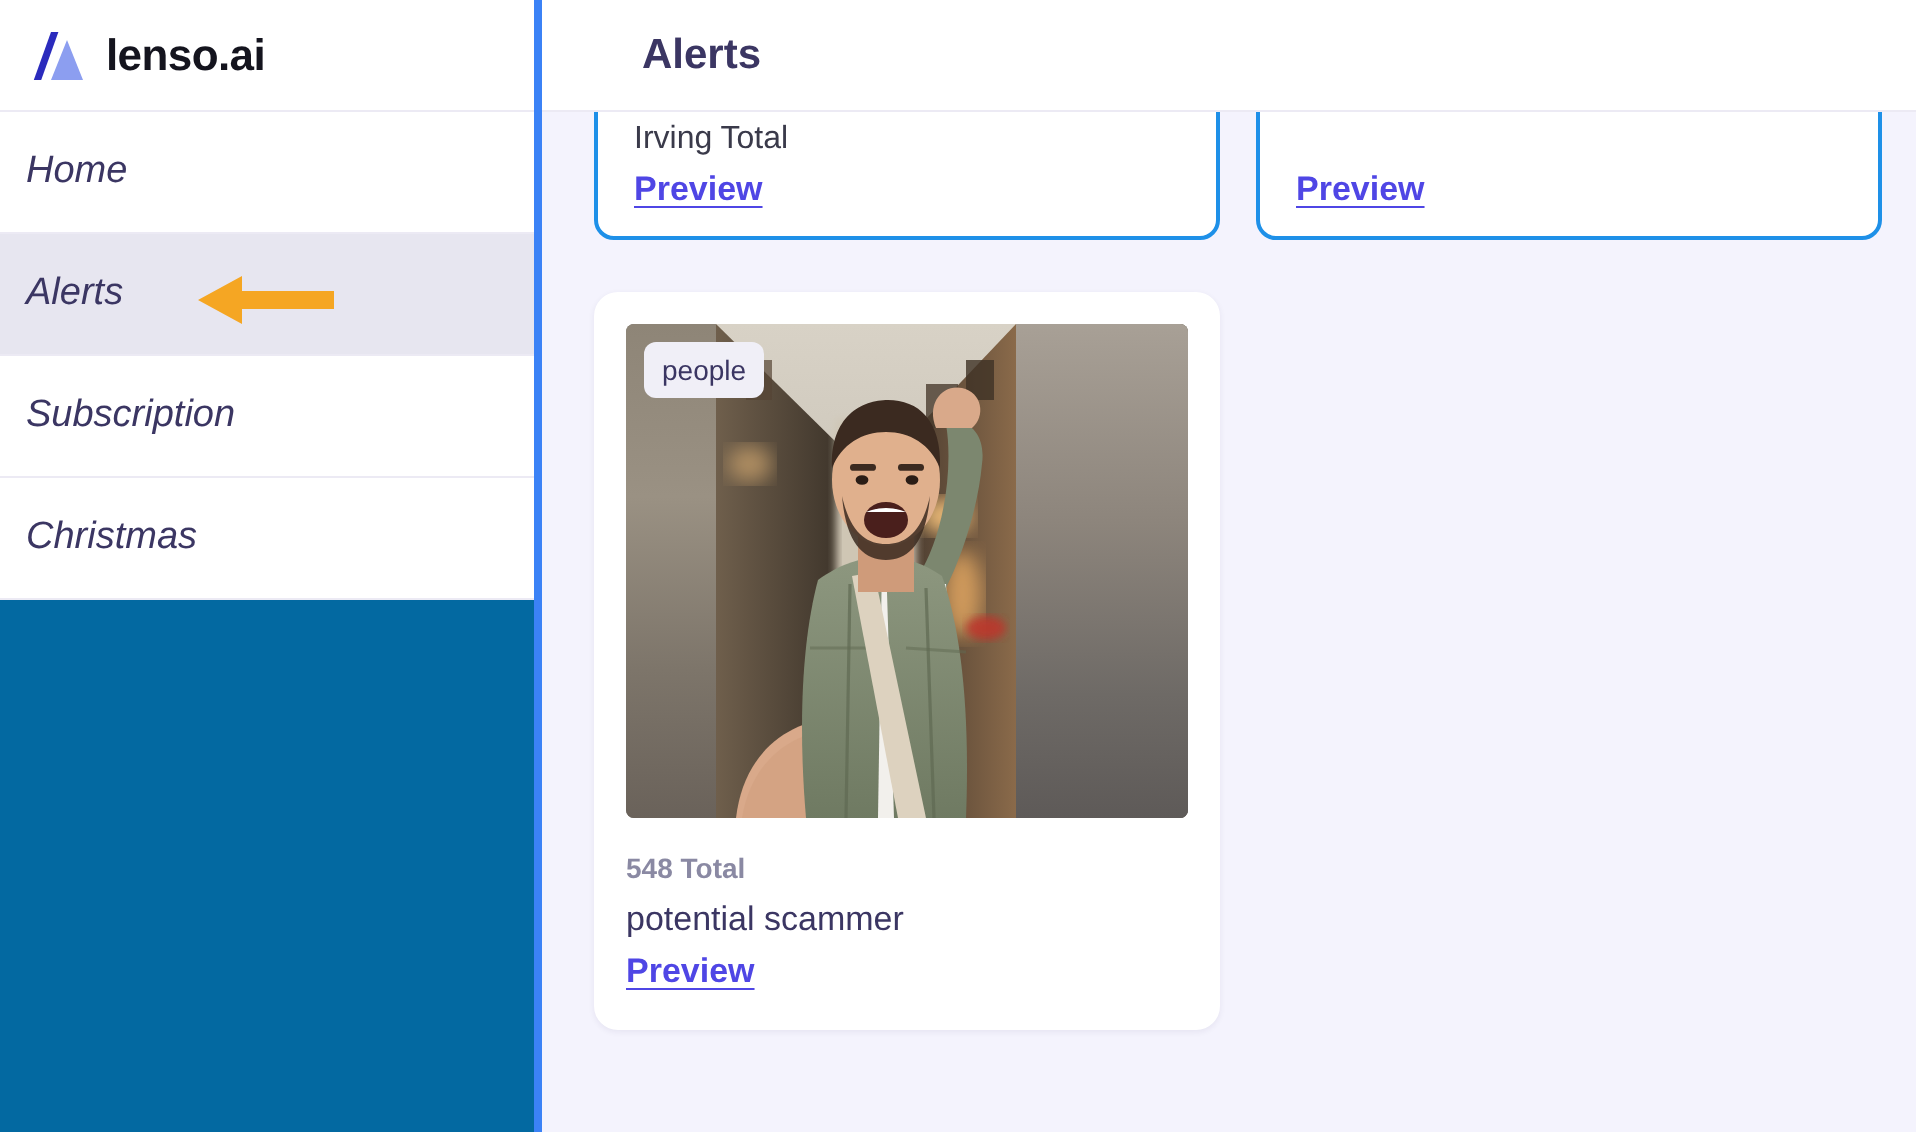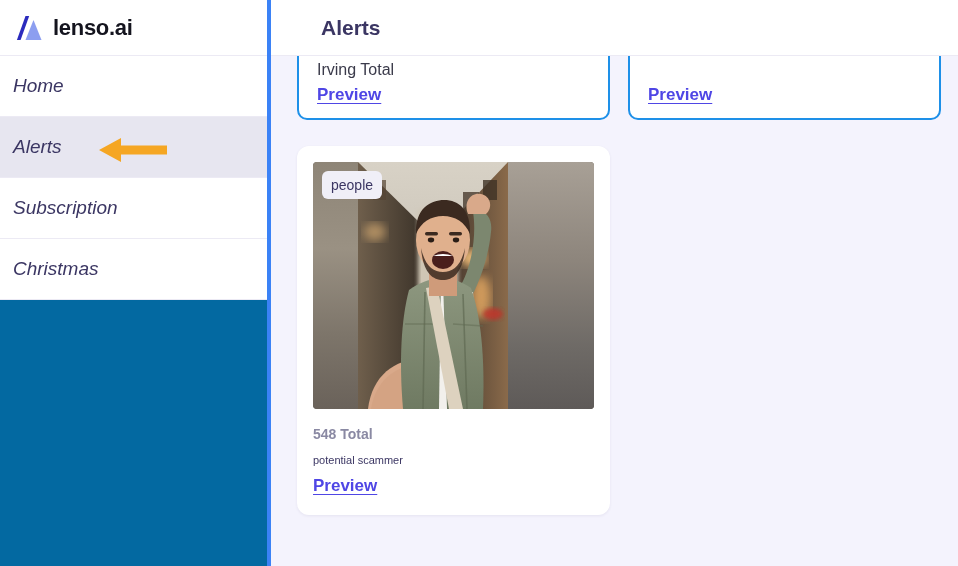--- a/index.html
+++ b/index.html
@@ -196,21 +196,21 @@
   }
 
   .result-total {
     font-size: 14px;
     font-weight: bold;
     color: #8a89a3;
     line-height: 20px;
   }
 
   .result-name {
-    font-size: 11px;
+    font-size: 17px;
     color: #3b3663;
     line-height: 26px;
     padding-top: 3px;
   }
 
   .result-preview {
     font-size: 17px;
     font-weight: bold;
     color: #4f46e5;
     text-decoration: underline;

